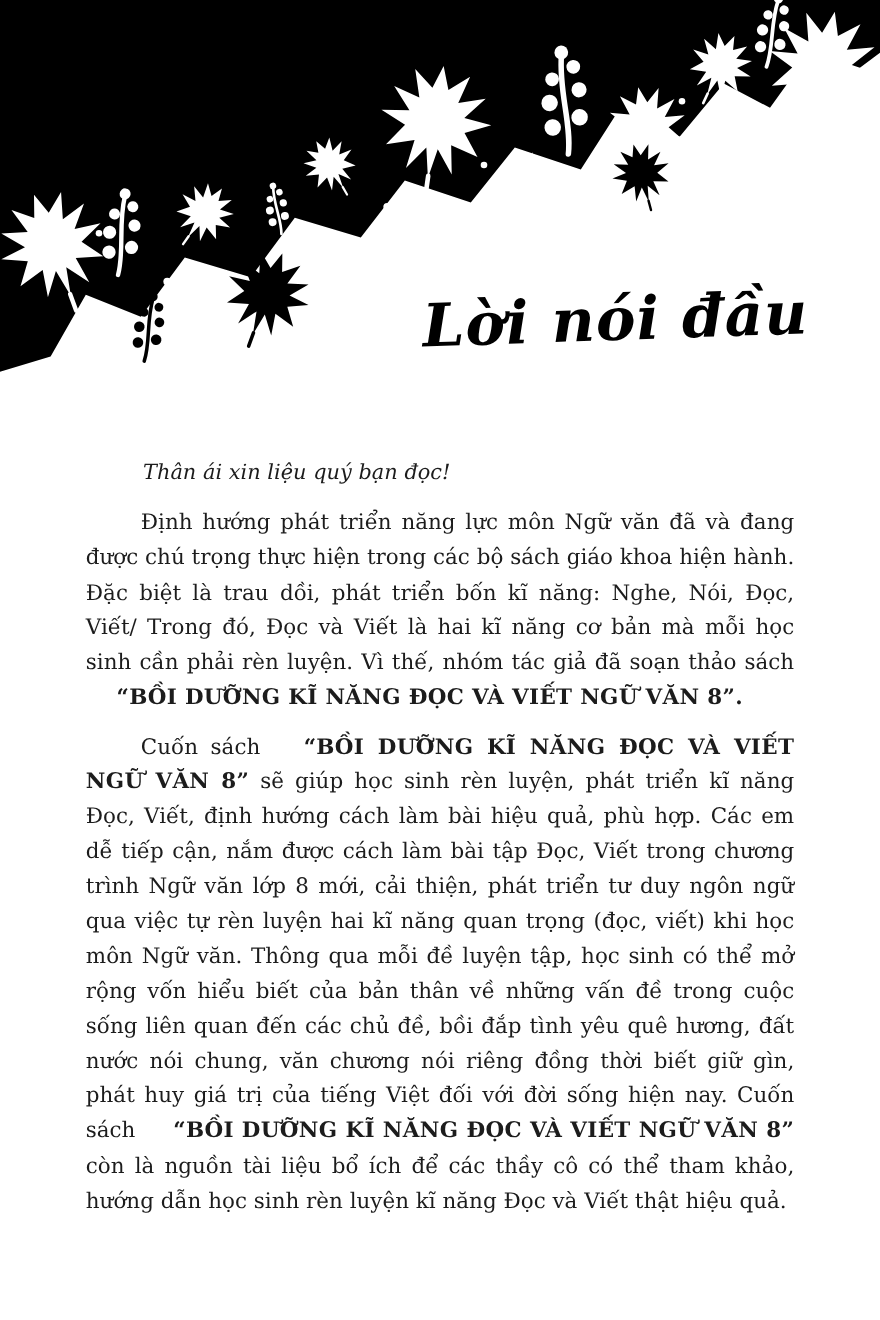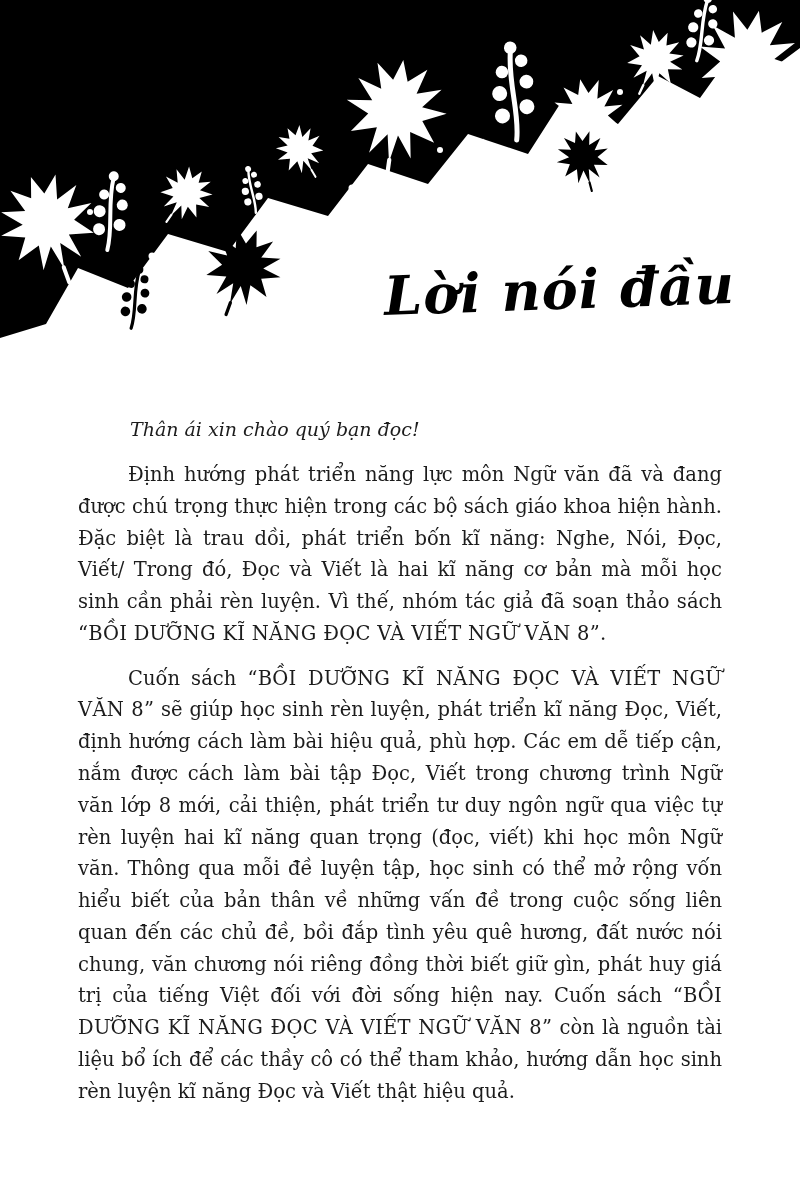--- a/index.html
+++ b/index.html
@@ -51,22 +51,23 @@
     font-style: italic;
     text-indent: 52px;
     font-size: 19px;
   }
   .para {
     margin: 0 0 13px 0;
     text-align: justify;
     text-indent: 50px;
   }
   .bold {
-    font-weight: 400;
+    font-weight: 700;
     letter-spacing: 0.3px;
+    margin-left: 28px;
   }
 </style>
 </head>
 <body>
 
 <div class="page">
 
   <header class="decor-header">
     <svg class="header-svg" width="800" height="400" viewBox="0 0 800 400" aria-hidden="true">
       <defs>
@@ -121,20 +122,20 @@
       <g color="#000000">
         <use href="#sprig" transform="translate(132,322) rotate(8) scale(0.8)"></use>
       </g>
     </svg>
 
     <h1 class="script-title">Lời nói đầu</h1>
   </header>
 
   <main class="content">
 
-    <p class="greeting">Thân ái xin chào quý bạn đọc!</p>
+    <p class="greeting">Thân ái xin liệu quý bạn đọc!</p>
 
     <p class="para"><span>Định hướng phát triển năng lực môn Ngữ văn đã và đang được chú trọng thực hiện trong các bộ sách giáo khoa hiện hành. Đặc biệt là trau dồi, phát triển bốn kĩ năng: Nghe, Nói, Đọc, Viết/ Trong đó, Đọc và Viết là hai kĩ năng cơ bản mà mỗi học sinh cần phải rèn luyện. Vì thế, nhóm tác giả đã soạn thảo sách </span><span class="bold">“BỒI DƯỠNG KĨ NĂNG ĐỌC VÀ VIẾT NGỮ VĂN 8”.</span></p>
 
     <p class="para"><span>Cuốn sách </span><span class="bold">“BỒI DƯỠNG KĨ NĂNG ĐỌC VÀ VIẾT NGỮ VĂN 8”</span><span> sẽ giúp học sinh rèn luyện, phát triển kĩ năng Đọc, Viết, định hướng cách làm bài hiệu quả, phù hợp. Các em dễ tiếp cận, nắm được cách làm bài tập Đọc, Viết trong chương trình Ngữ văn lớp 8 mới, cải thiện, phát triển tư duy ngôn ngữ qua việc tự rèn luyện hai kĩ năng quan trọng (đọc, viết) khi học môn Ngữ văn. Thông qua mỗi đề luyện tập, học sinh có thể mở rộng vốn hiểu biết của bản thân về những vấn đề trong cuộc sống liên quan đến các chủ đề, bồi đắp tình yêu quê hương, đất nước nói chung, văn chương nói riêng đồng thời biết giữ gìn, phát huy giá trị của tiếng Việt đối với đời sống hiện nay. Cuốn sách </span><span class="bold">“BỒI DƯỠNG KĨ NĂNG ĐỌC VÀ VIẾT NGỮ VĂN 8”</span><span> còn là nguồn tài liệu bổ ích để các thầy cô có thể tham khảo, hướng dẫn học sinh rèn luyện kĩ năng Đọc và Viết thật hiệu quả.</span></p>
 
   </main>
 </div>
 
 </body></html>

